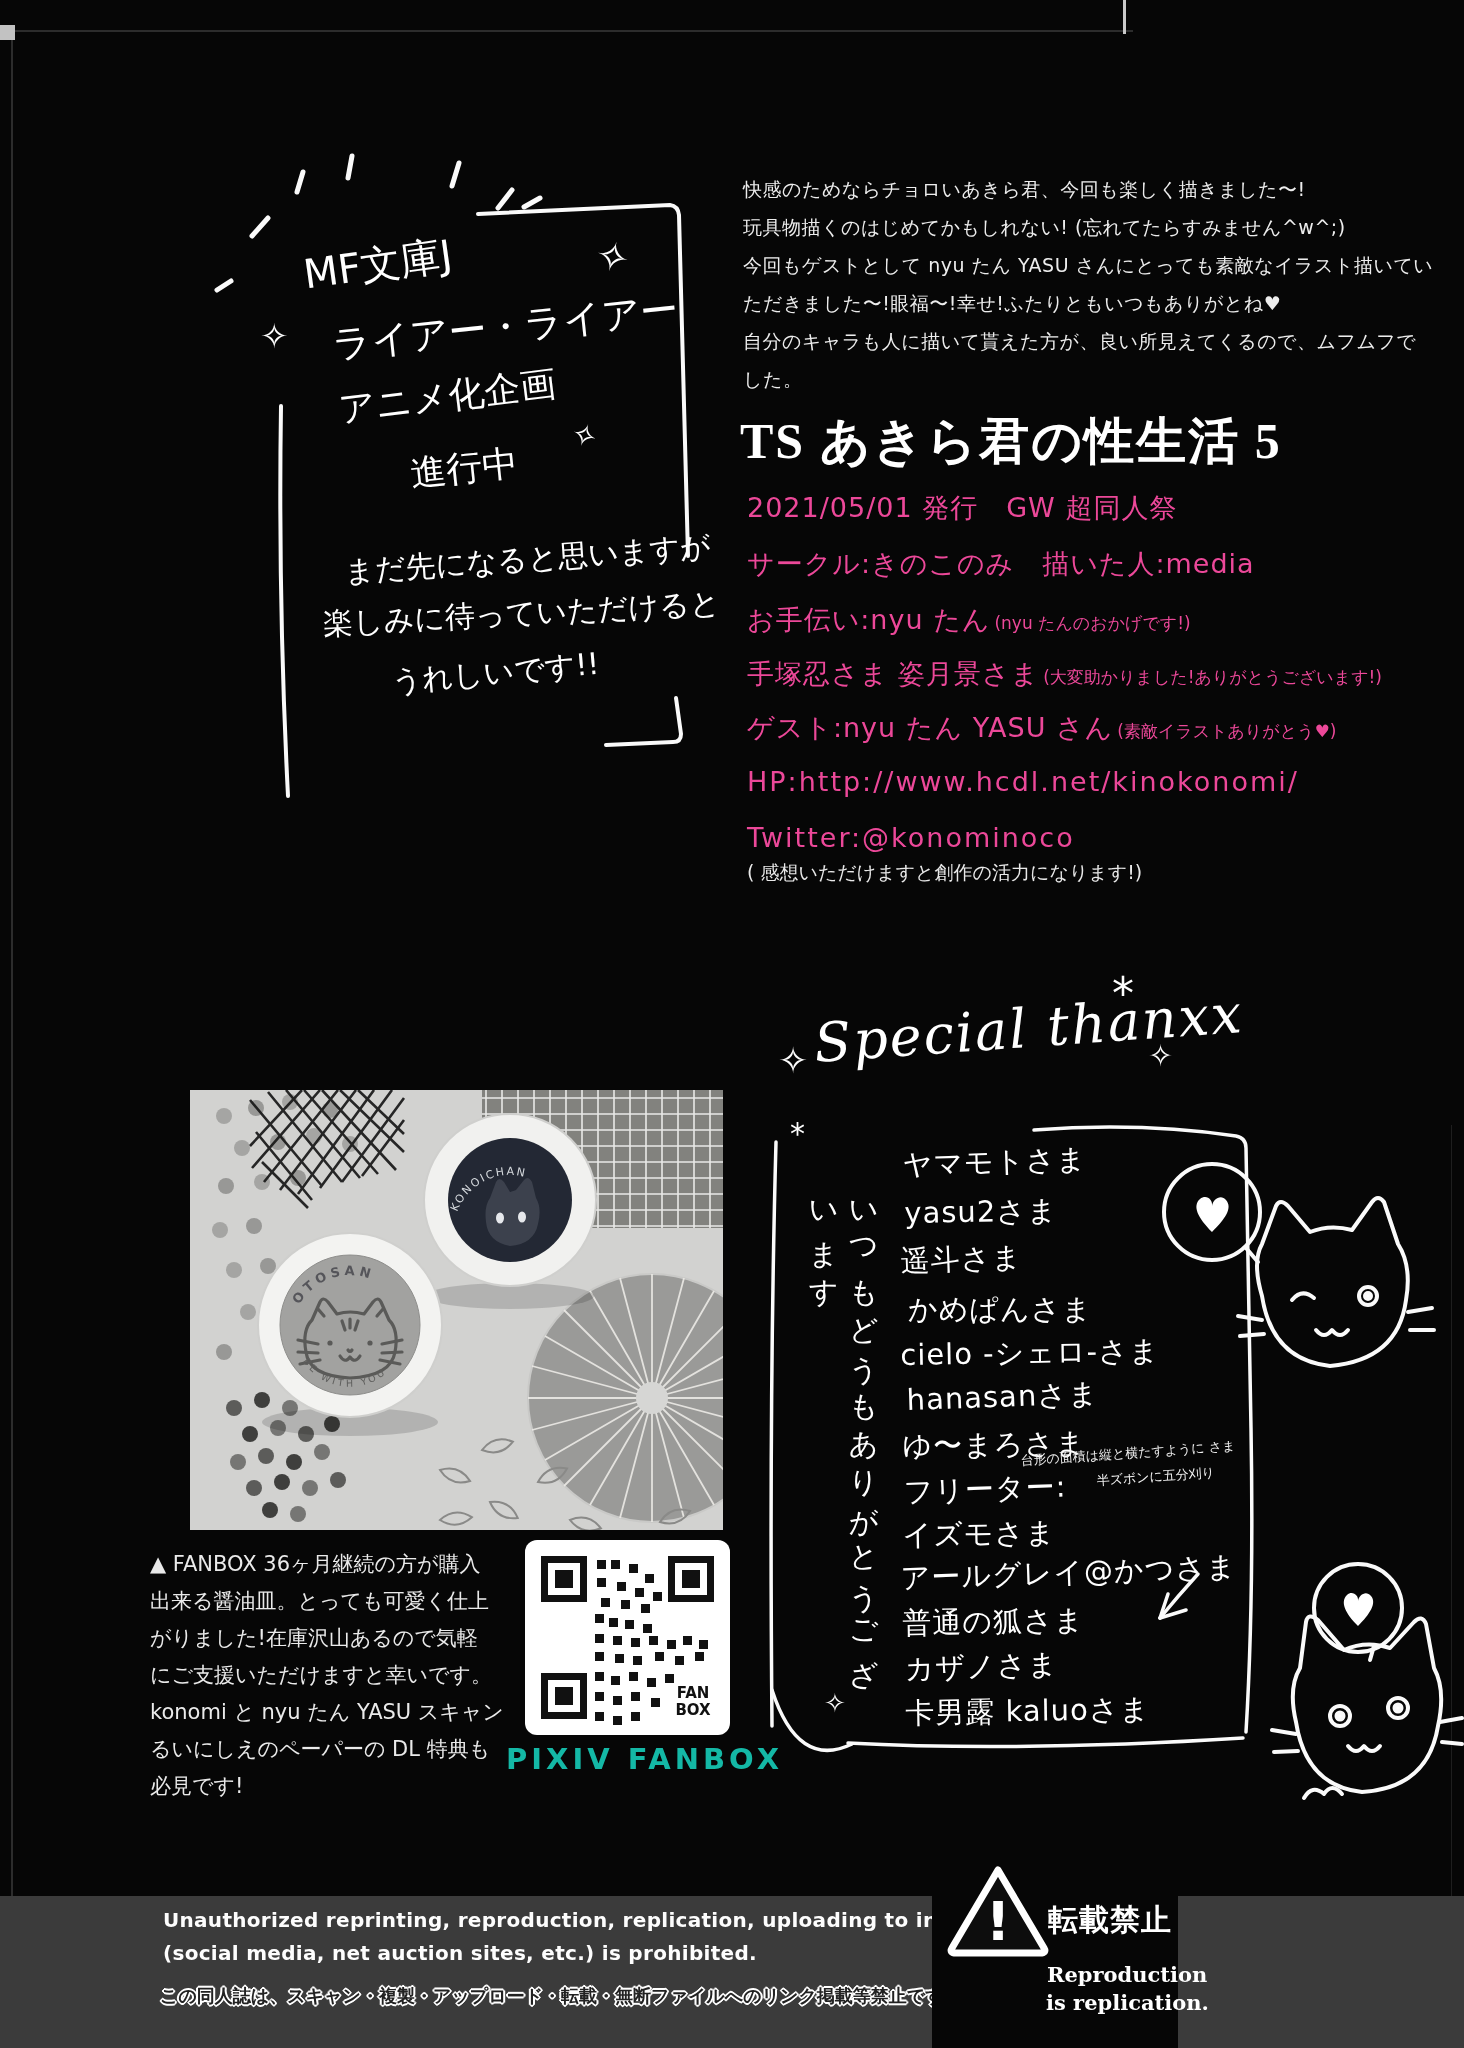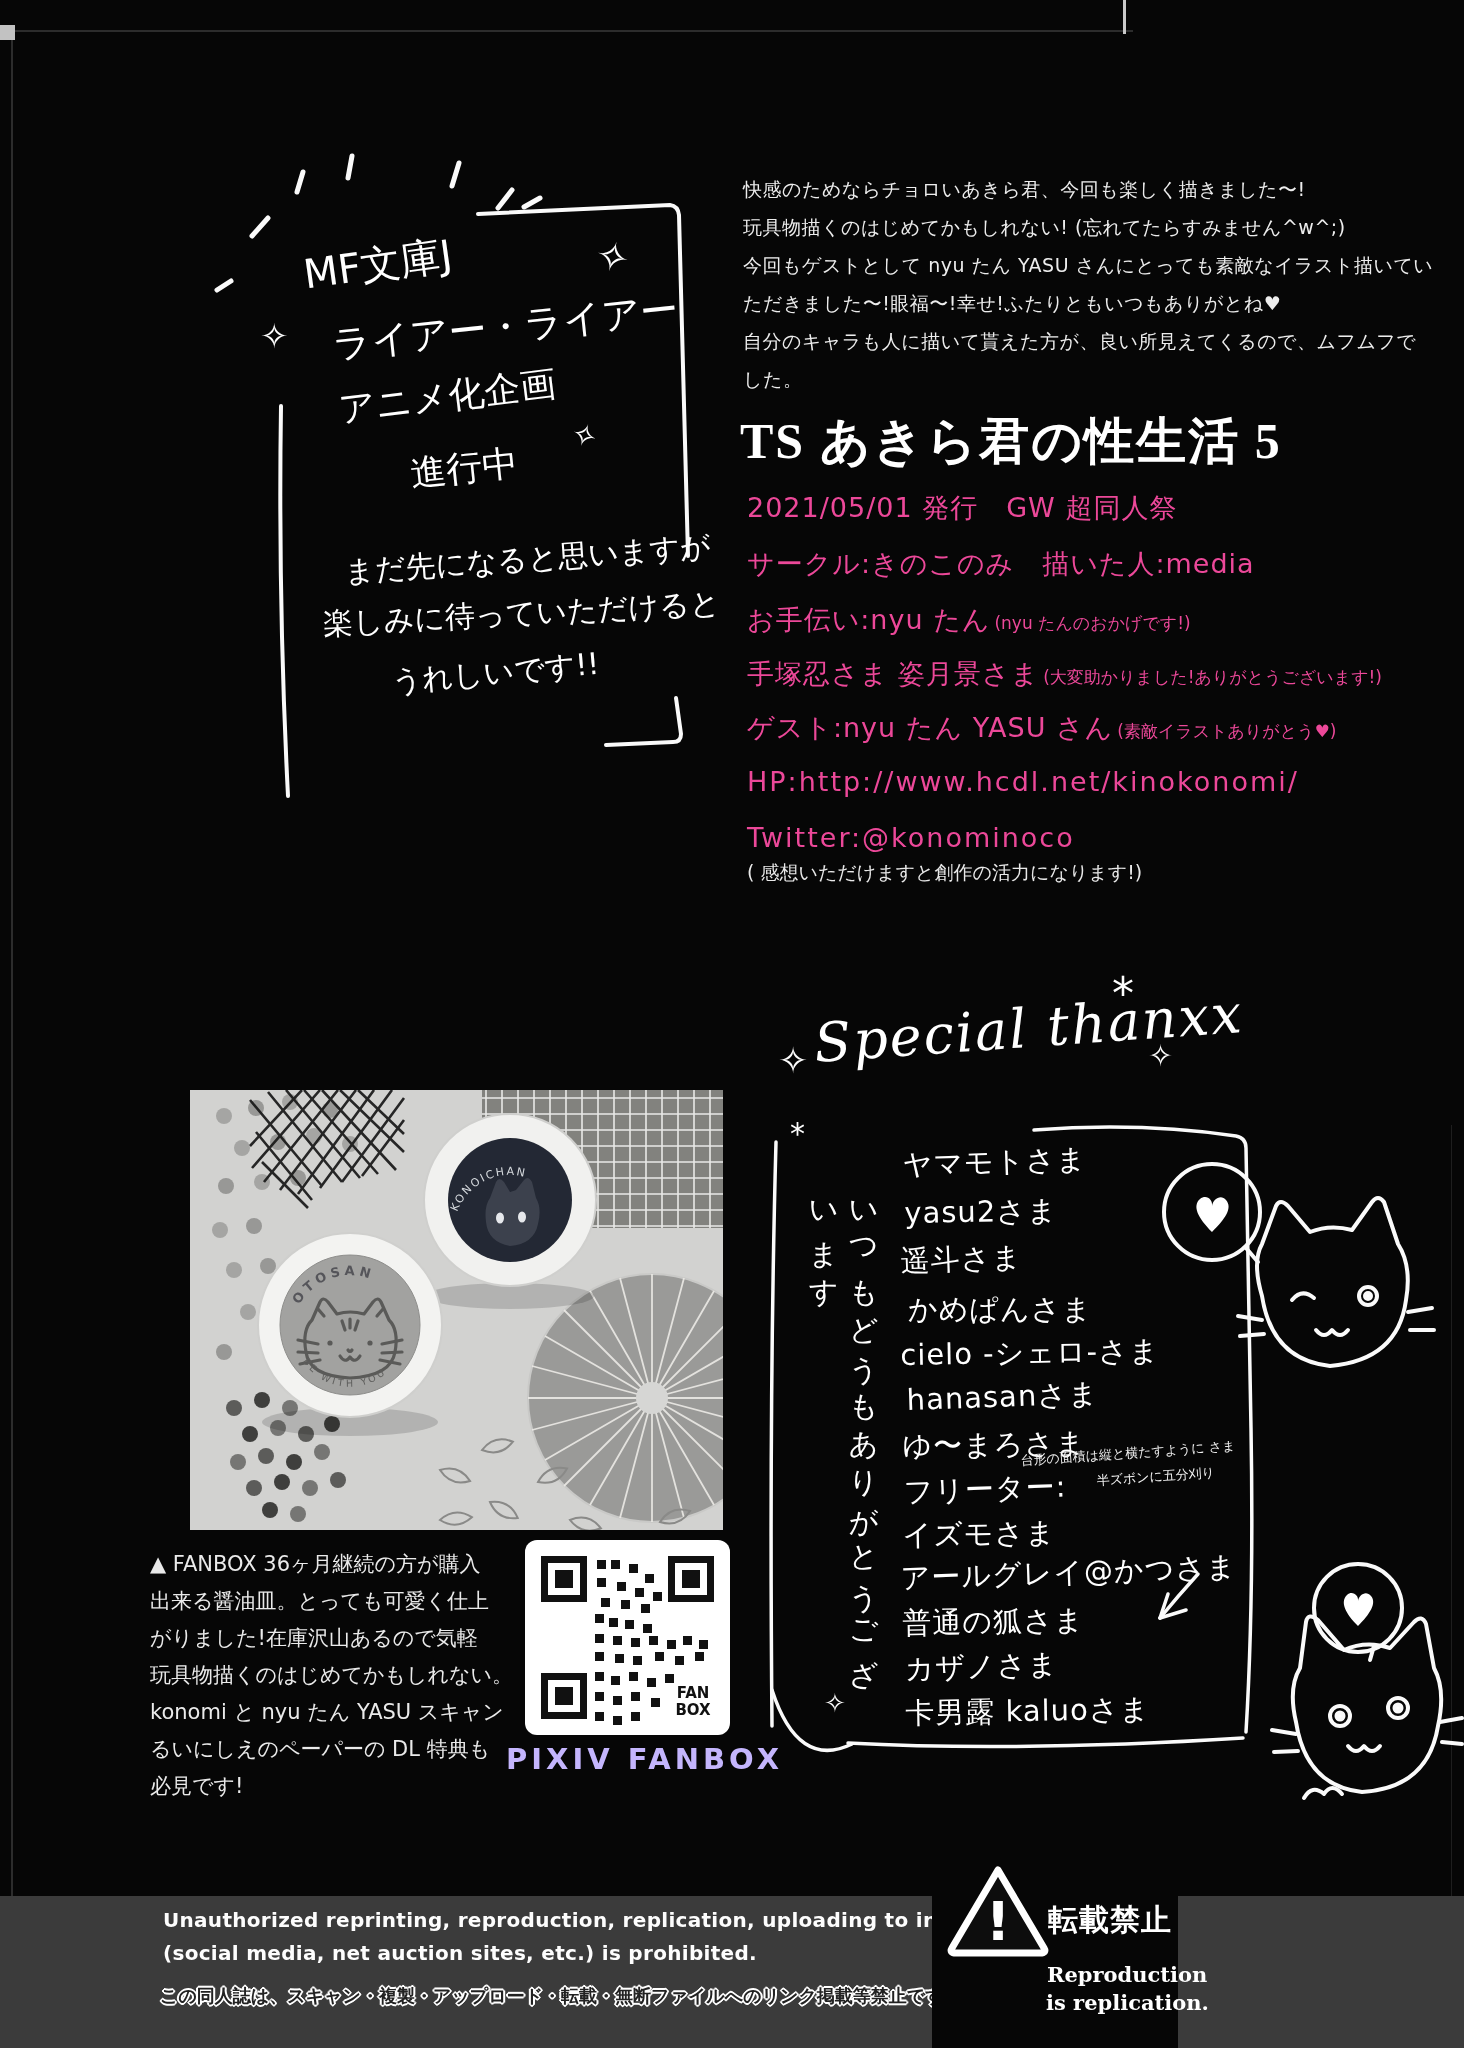--- a/index.html
+++ b/index.html
@@ -12,21 +12,21 @@
   .cred .note{font-size:17px;margin-left:4px;letter-spacing:0;}
   .cred-sm{font-size:19px;color:#e9e9e9;white-space:nowrap;}
   .hand{color:#fff;white-space:nowrap;transform-origin:left top;}
   .spark{color:#fff;transform-origin:center;}
   .st-header{font-family:"DejaVu Serif","Liberation Serif",serif;font-style:italic;font-size:54px;
              color:#fff;transform:rotate(-4deg);transform-origin:left top;white-space:nowrap;letter-spacing:2px;}
   .name-row{font-size:29px;color:#fff;letter-spacing:1px;white-space:nowrap;transform-origin:left top;}
   .note-sm{font-size:13px;color:#f0f0f0;white-space:nowrap;transform-origin:left top;}
   .vert-msg{writing-mode:vertical-rl;font-size:29px;letter-spacing:5px;color:#fff;height:530px;}
   .desc-line{font-size:21px;line-height:37px;color:#eaeaea;white-space:nowrap;}
-  .brand{font-size:29px;font-weight:bold;letter-spacing:4px;color:#c4b5fd;white-space:nowrap;}
+  .brand{font-size:29px;font-weight:bold;letter-spacing:4px;color:#14b8a6;white-space:nowrap;}
   .footer-bar{background:#3b3b3b;}
   .footer-en{font-size:20px;font-weight:600;color:#fdfdfd;letter-spacing:.3px;white-space:nowrap;}
   .outlined-jp{font-size:18px;font-weight:bold;color:#222;white-space:nowrap;
     text-shadow:-2px 0 #fff,2px 0 #fff,0 -2px #fff,0 2px #fff,-1px -1px #fff,1px -1px #fff,-1px 1px #fff,1px 1px #fff;}
   .stamp-jp{font-size:30px;font-weight:bold;color:#fff;letter-spacing:1px;white-space:nowrap;}
   .stamp-en{font-family:"DejaVu Serif","Liberation Serif",serif;font-size:21px;font-weight:bold;color:#fff;white-space:nowrap;}
   svg{display:block;}
 </style>
 </head>
 <body>
@@ -300,21 +300,21 @@
           <textPath href="#arcB2" startOffset="6">BE WITH YOU</textPath>
         </text>
       </g>
     </svg>
   </figure>
 
   <aside>
     <div class="abs desc-line" style="left:150px;top:1546px;">▲ FANBOX 36ヶ月継続の方が購入</div>
     <div class="abs desc-line" style="left:150px;top:1583px;">出来る醤油皿。とっても可愛く仕上</div>
     <div class="abs desc-line" style="left:150px;top:1620px;">がりました!在庫沢山あるので気軽</div>
-    <div class="abs desc-line" style="left:150px;top:1657px;">玩具物描くのはじめてかもしれない。</div>
+    <div class="abs desc-line" style="left:150px;top:1657px;">にご支援いただけますと幸いです。</div>
     <div class="abs desc-line" style="left:150px;top:1694px;">konomi と nyu たん YASU スキャン</div>
     <div class="abs desc-line" style="left:150px;top:1731px;">るいにしえのペーパーの DL 特典も</div>
     <div class="abs desc-line" style="left:150px;top:1768px;">必見です!</div>
 
     <svg class="abs" style="left:525px;top:1540px;" width="205" height="195" viewBox="0 0 205 195">
       <rect x="0" y="0" width="205" height="195" rx="12" fill="#fff"></rect>
       <g fill="#111">
         <rect x="16" y="16" width="46" height="46"></rect>
           <rect x="143" y="16" width="46" height="46"></rect>
           <rect x="16" y="133" width="46" height="46"></rect>

